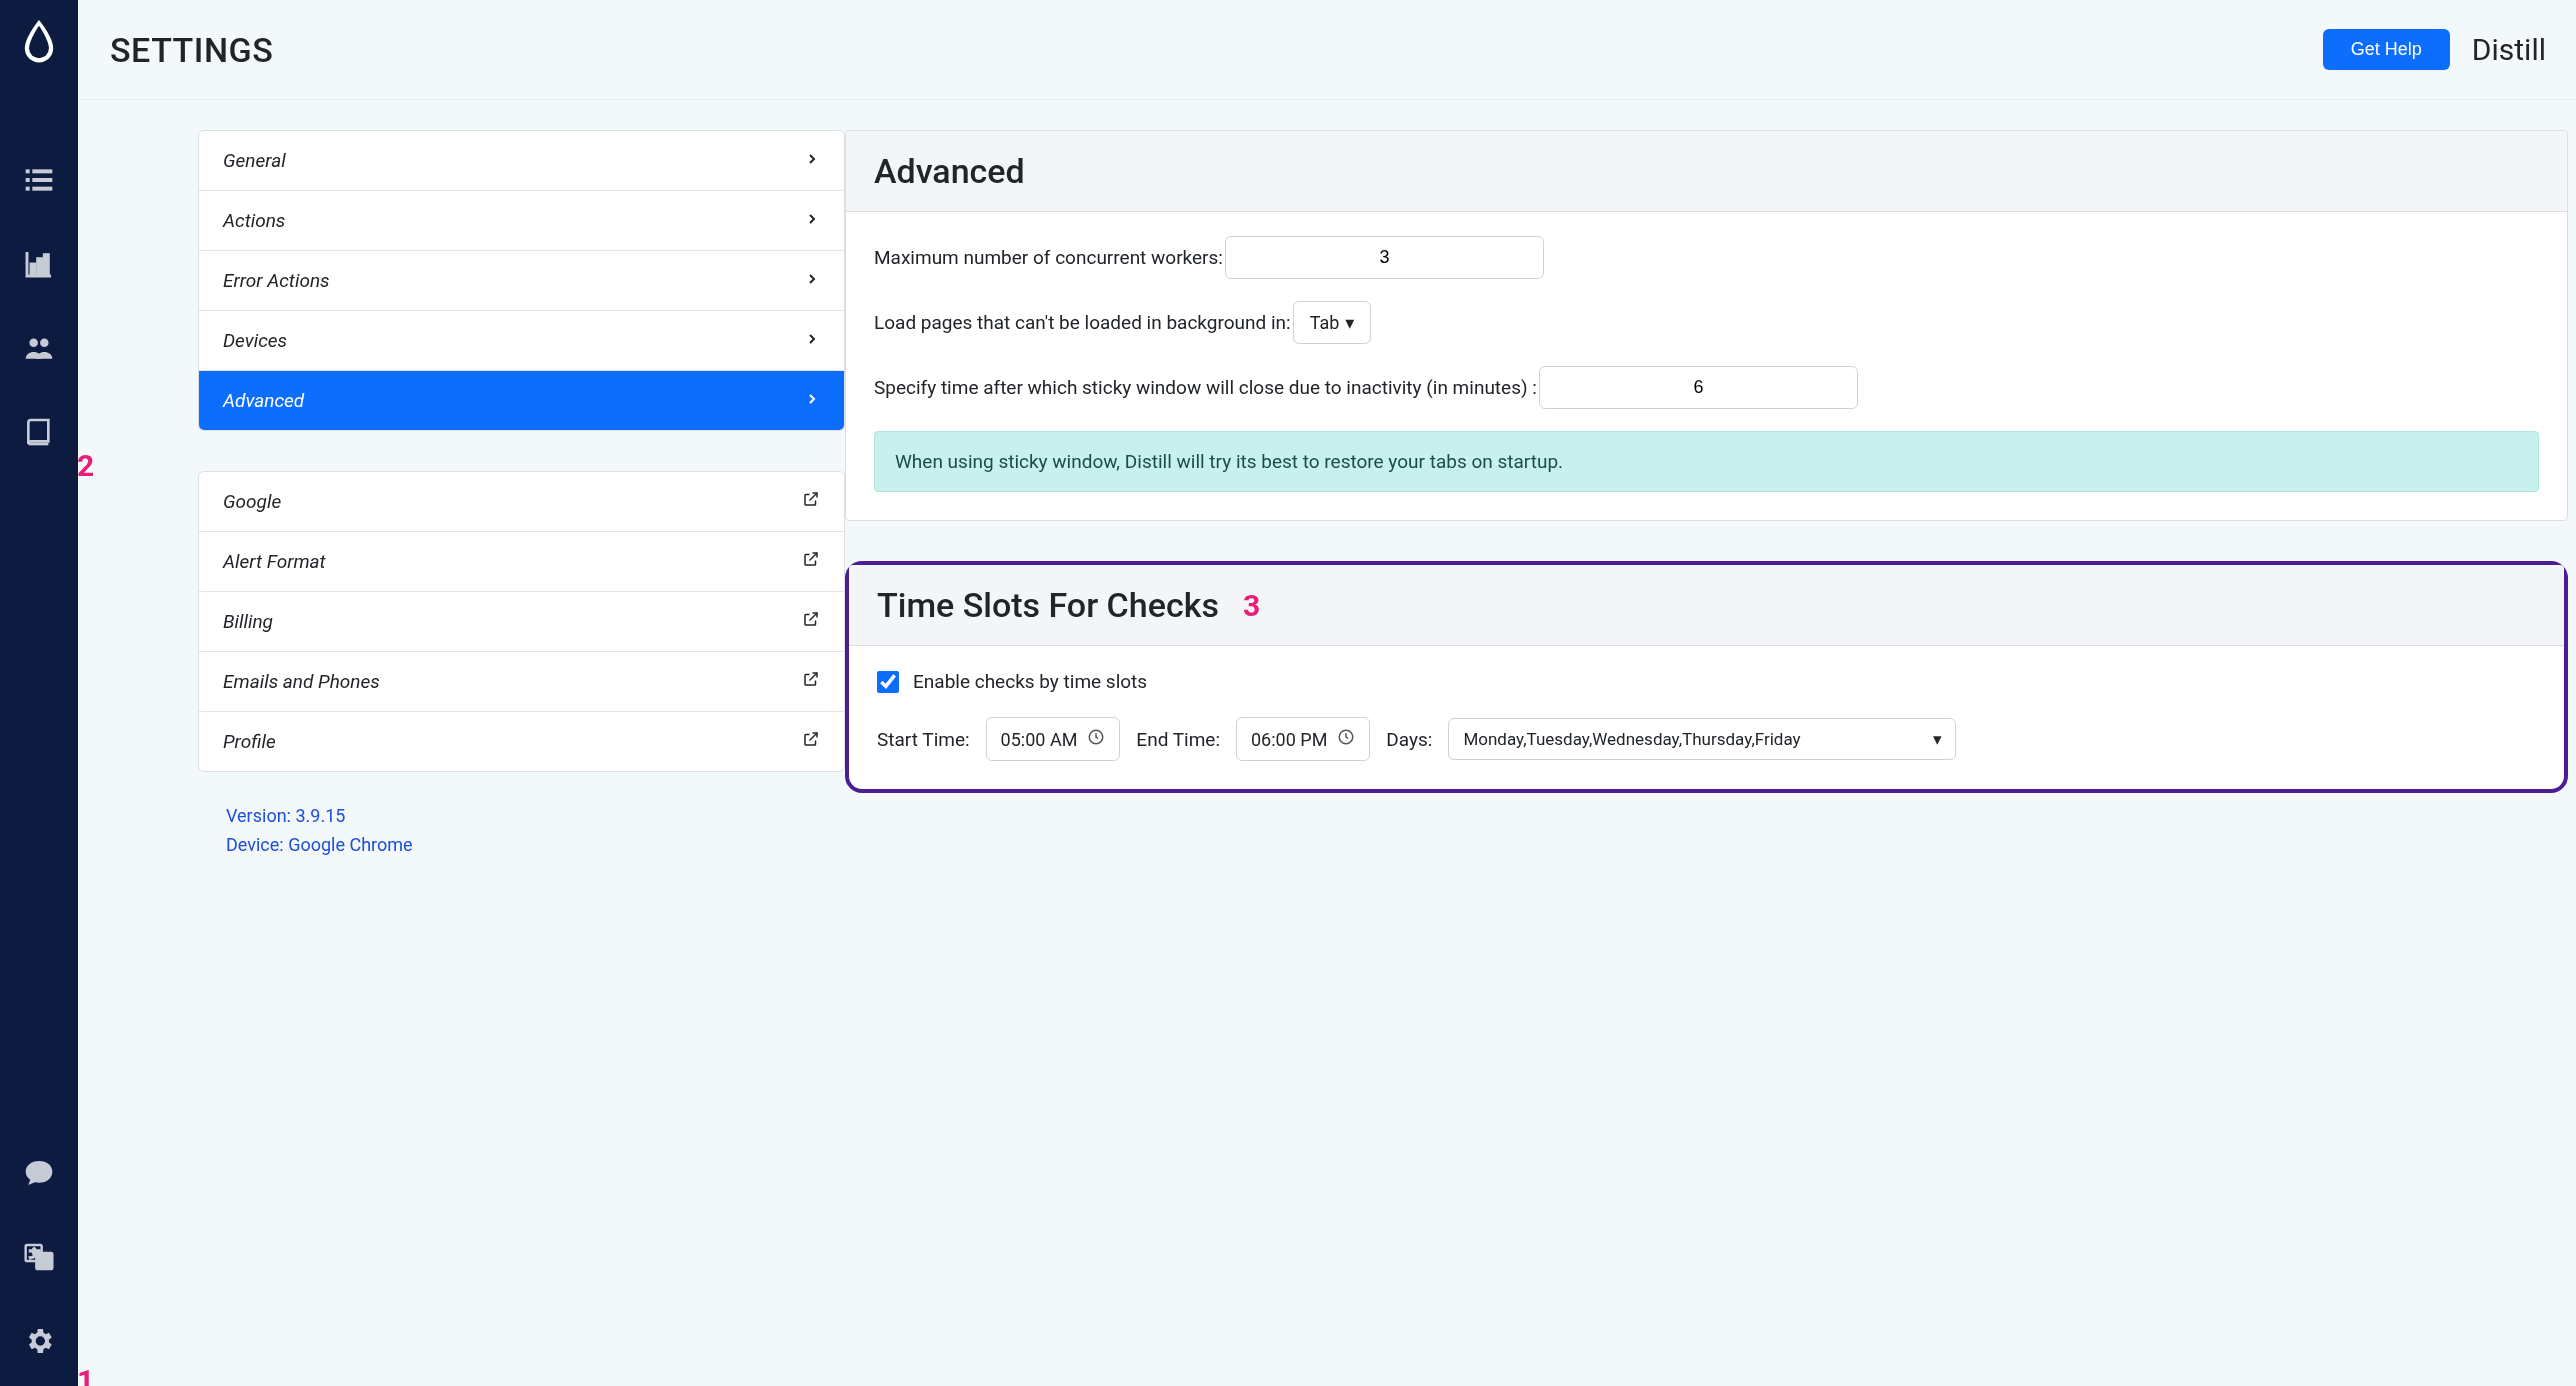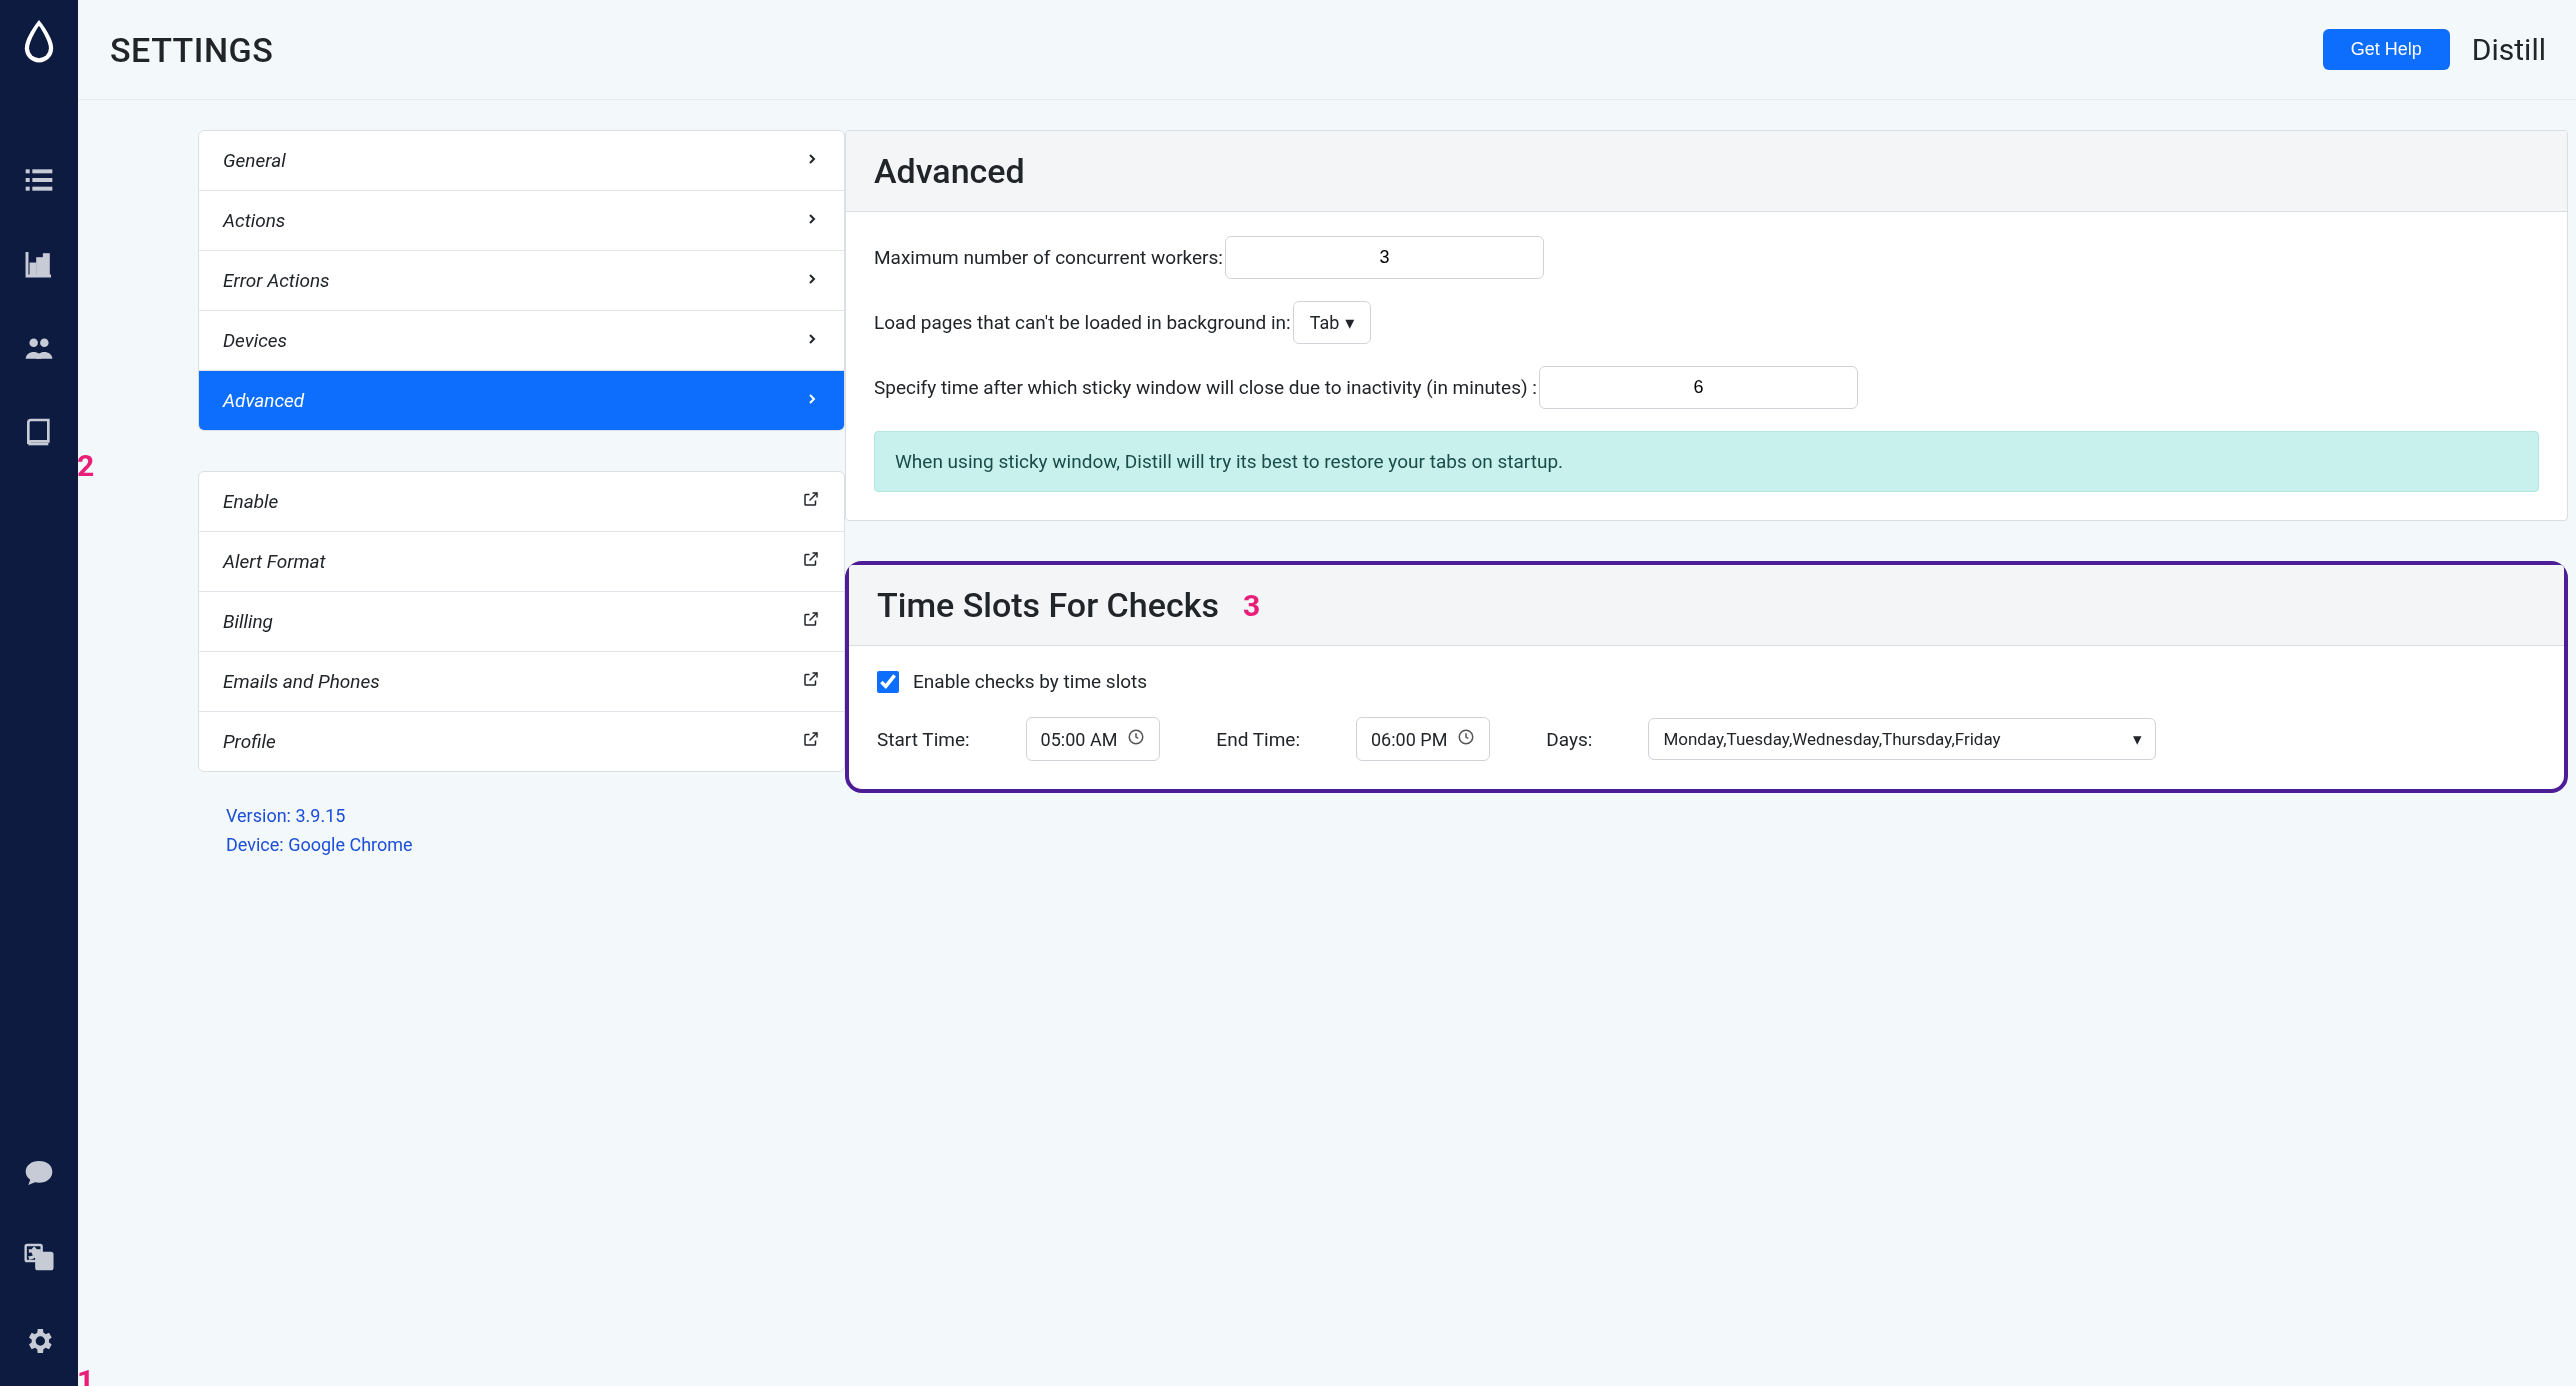--- a/index.html
+++ b/index.html
@@ -183,21 +183,21 @@
   margin-bottom: 24px;
   font-size: 19px;
 }
 .check-row input[type=checkbox]{
   width: 22px; height: 22px;
   accent-color: #0d6efd;
 }
 .time-row {
   display:flex;
   align-items:center;
-  gap: 56px;
+  gap: 16px;
   font-size: 19px;
   text-align: center;
 }
 .time-input {
   border: 1px solid #cfd3d8;
   border-radius: 6px;
   padding: 10px 14px;
   display:flex;
   align-items:center;
   gap: 10px;
@@ -327,21 +327,21 @@
         <div class="side-item active">
           <span>Advanced</span>
           <span class="chev"><svg width="16" height="16" viewBox="0 0 24 24" fill="none" stroke="#fff" stroke-width="3">
                 <path d="M9 6l6 6-6 6"></path>
               </svg></span>
         </div>
       </div>
 
       <div class="side-list">
         <div class="side-item">
-          <span>Enable</span>
+          <span>Google</span>
           <span class="ext-icon"><svg viewBox="0 0 24 24" fill="none" stroke="currentColor" stroke-width="2">
                 <path d="M14 4h6v6"></path>
                 <path d="M20 4L10 14"></path>
                 <path d="M18 14v5a1 1 0 0 1-1 1H5a1 1 0 0 1-1-1V7a1 1 0 0 1 1-1h5"></path>
               </svg></span>
         </div>
         <div class="side-item">
           <span>Alert Format</span>
           <span class="ext-icon"><svg viewBox="0 0 24 24" fill="none" stroke="currentColor" stroke-width="2">
                 <path d="M14 4h6v6"></path>

